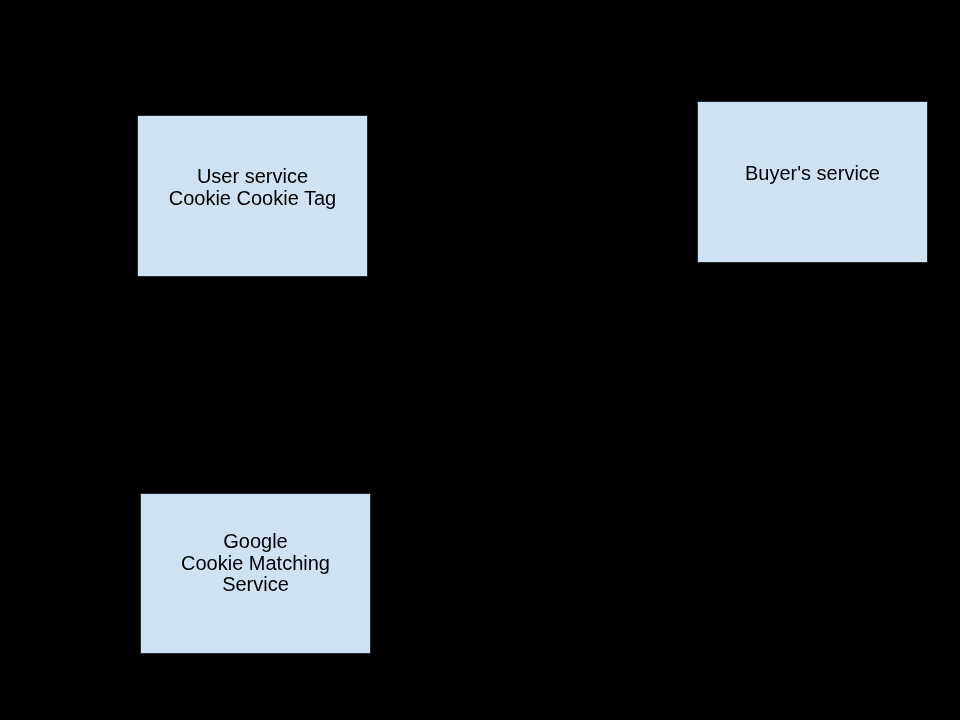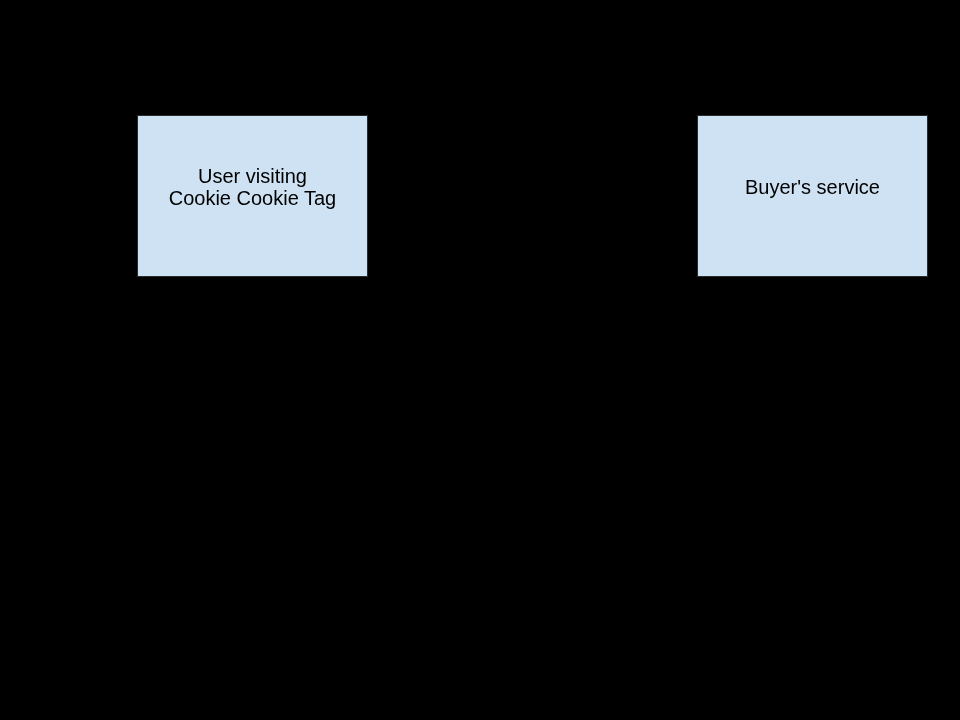--- a/index.html
+++ b/index.html
@@ -26,36 +26,43 @@
     border: 1px solid var(--node-border);
     display: flex;
     align-items: center;
     justify-content: center;
     text-align: center;
     color: var(--node-text);
     font-size: 20px;
     line-height: 1.08;
   }
   .node-user-browser   { left: 137px; top: 115px; width: 231px; height: 162px; padding-bottom: 16px; }
-  .node-buyers-service { left: 697px; top: 115px; width: 231px; height: 162px; padding-bottom: 16px; }
+  .node-buyers-service { left: 697px; top: 101px; width: 231px; height: 162px; padding-bottom: 16px; }
   .node-google-cms     { left: 140px; top: 493px; width: 231px; height: 161px; padding-bottom: 20px; }
   .node-label { width: 100%; }
 </style>
 </head>
 <body>
 
 <div class="canvas">
 
   <div class="node node-user-browser">
     <div class="node-label">
-      <div>User visiting</div>
+      <div>User service</div>
       <div>Cookie Cookie Tag</div>
     </div>
   </div>
 
   <div class="node node-buyers-service">
     <div class="node-label">
       <div>Buyer's service</div>
     </div>
   </div>
 
+  <div class="node node-google-cms">
+    <div class="node-label">
+      <div>Google</div>
+      <div>Cookie Matching</div>
+      <div>Service</div>
+    </div>
+  </div>
 
 </div>
 
 </body></html>

